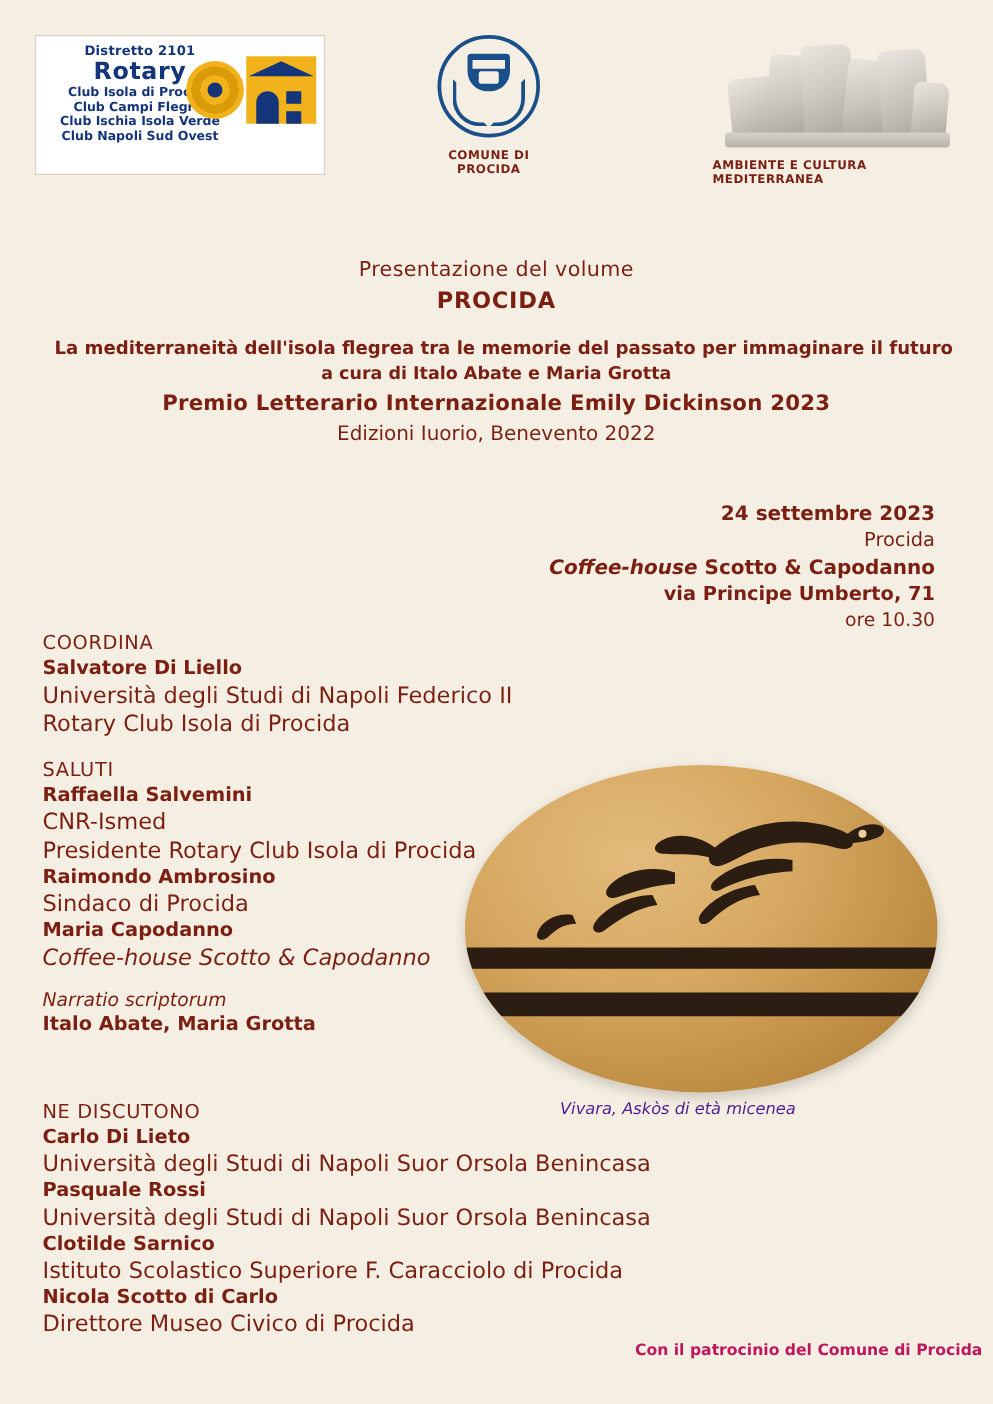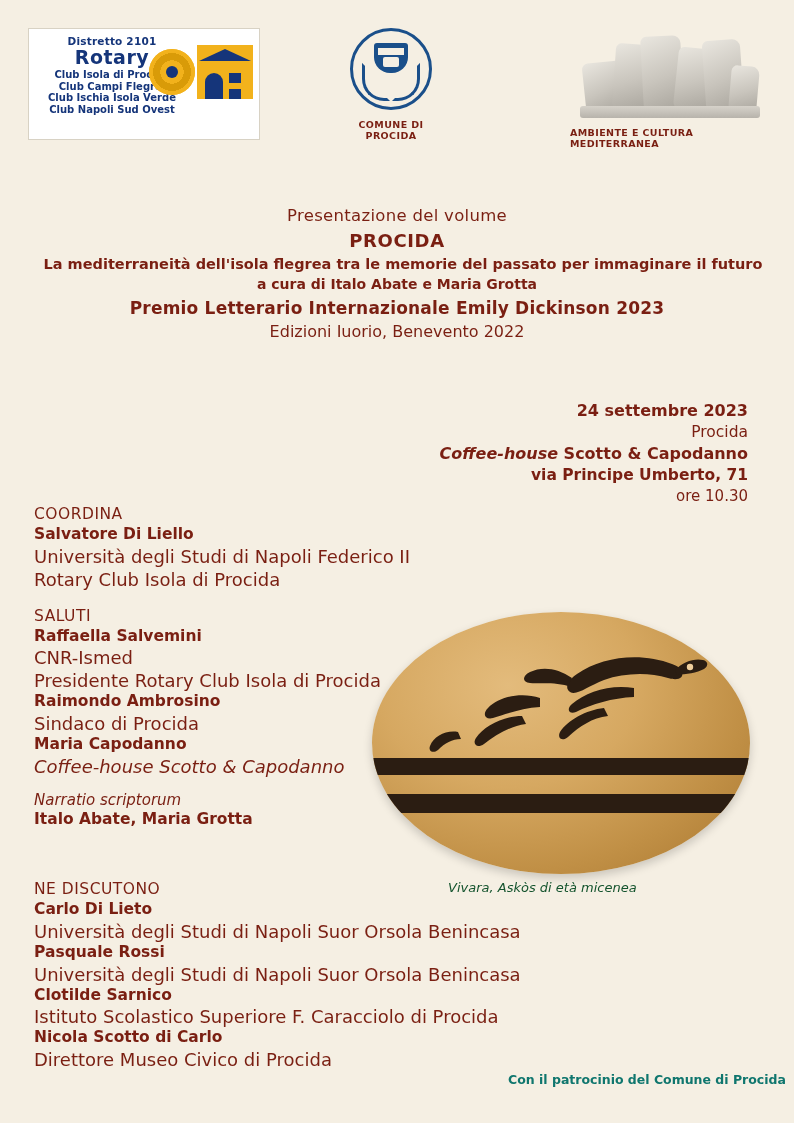--- a/index.html
+++ b/index.html
@@ -237,21 +237,21 @@
   }
   .t-procida {
     font-size: 18px;
     font-weight: bold;
     letter-spacing: .6px;
     margin-top: 2px;
   }
   .t-sub {
     font-size: 14.5px;
     font-weight: bold;
-    margin-top: 2px;
+    margin-top: 17px;
     padding-left: 12px;
   }
   .t-cura {
     font-size: 14px;
     font-weight: bold;
   }
   .t-premio {
     font-size: 17px;
     font-weight: bold;
     margin-top: 4px;
@@ -341,31 +341,31 @@
   }
   .band-1 { top: 146px; height: 17px; }
   .band-2 { top: 182px; height: 19px; }
   .vase svg { position: absolute; left: 0; top: 0; }
   .vase-caption {
     position: absolute;
     left: 76px;
     top: 268px;
     font-size: 13px;
     font-style: italic;
-    color: #14532d;
+    color: #4c1d95;
     white-space: nowrap;
   }
 
   .patrocinio {
     position: absolute;
     left: 508px;
     top: 1072px;
     font-size: 12.5px;
     font-weight: bold;
-    color: #0f766e;
+    color: #be185d;
   }
 </style>
 </head>
 <body>
 
 <div class="page">
 
   <div class="logos">
 
     <div class="rotary-logo">

